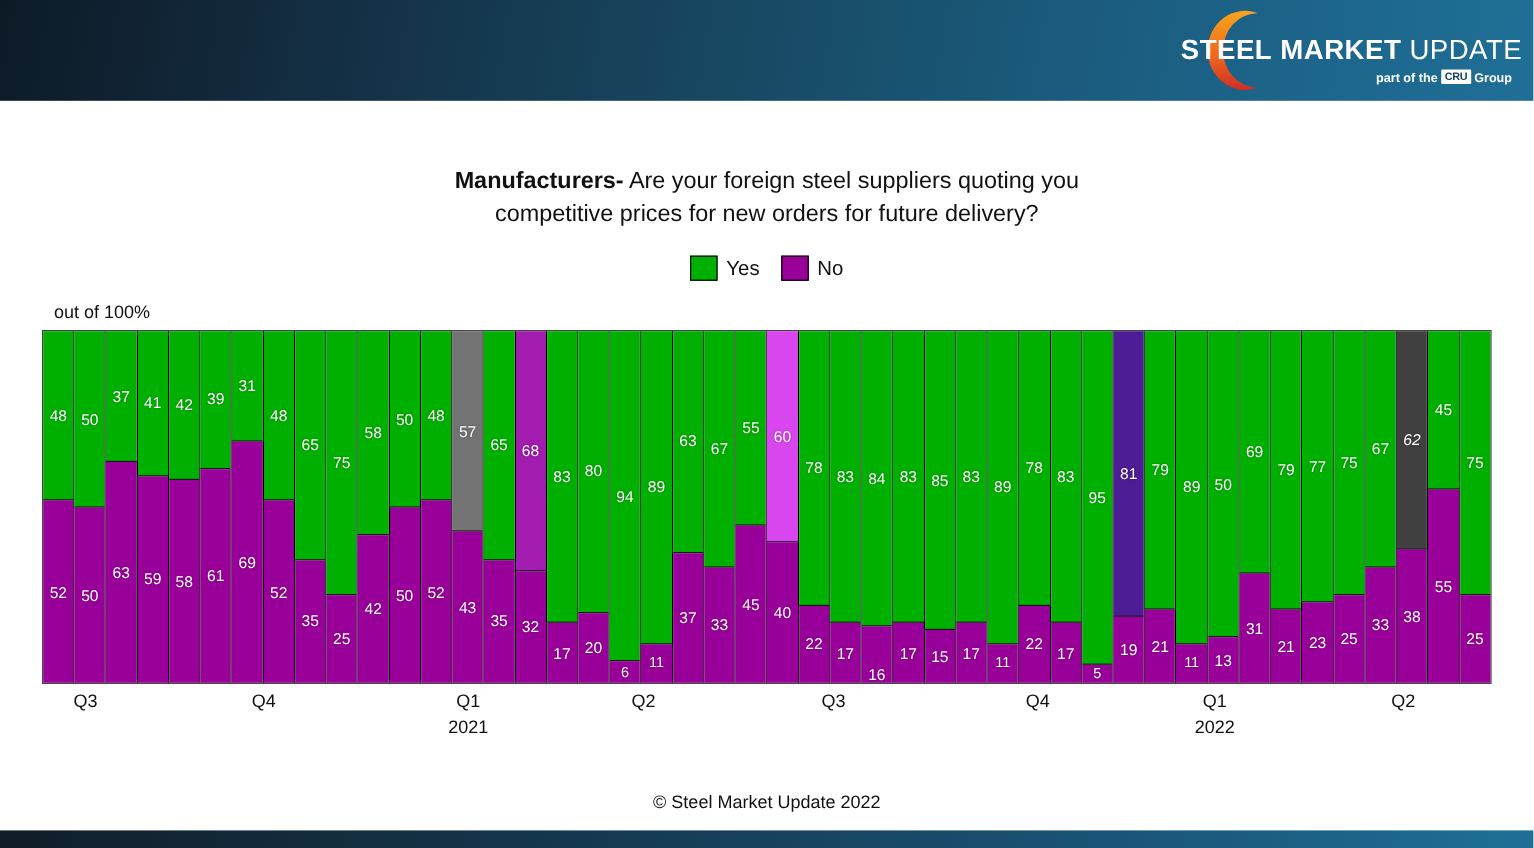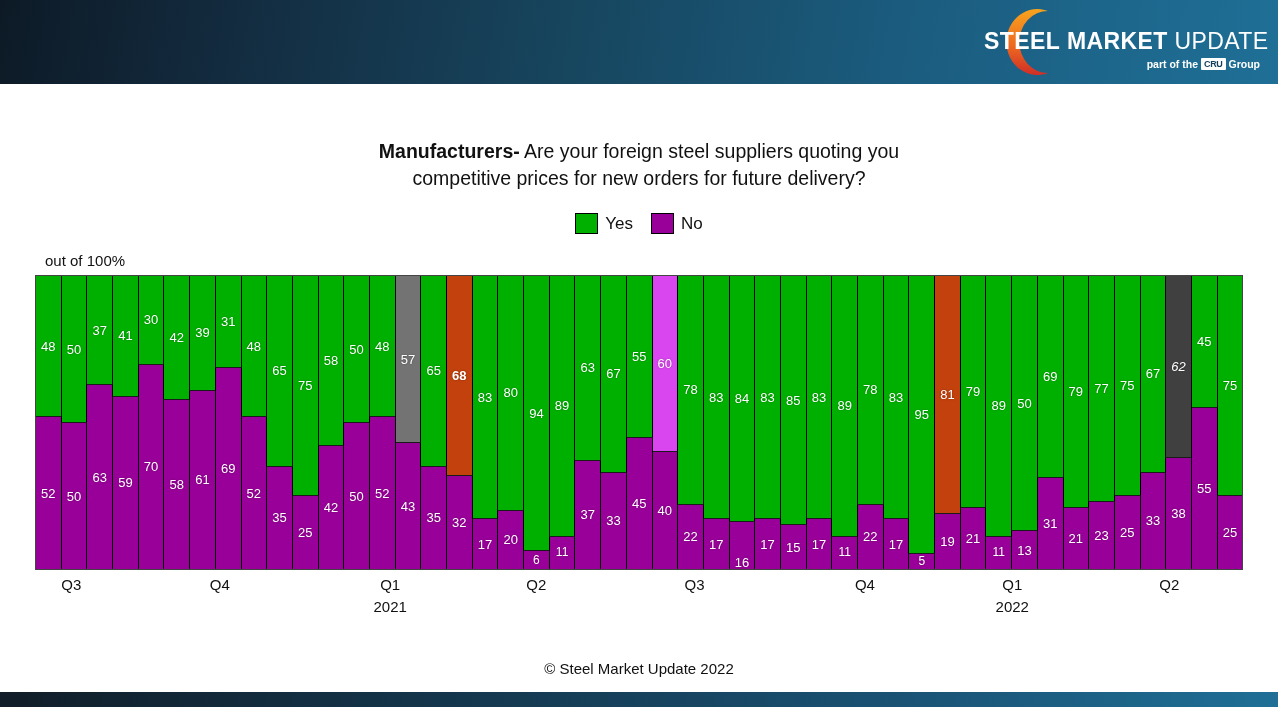--- a/index.html
+++ b/index.html
@@ -255,28 +255,20 @@
       </div>
       <div class="bar-col">
         <div class="seg seg-yes" style="flex: 41 0 0px; background: rgb(0, 176, 0);">
           <span class="seg-lbl">41</span>
         </div>
         <div class="seg seg-no" style="flex: 59 0 0px; background: rgb(153, 0, 153);">
           <span class="seg-lbl">59</span>
         </div>
       </div>
       <div class="bar-col">
-        <div class="seg seg-yes" style="flex: 30 0 0px; background: rgb(0, 176, 0);">
-          <span class="seg-lbl">30</span>
-        </div>
-        <div class="seg seg-no" style="flex: 70 0 0px; background: rgb(153, 0, 153);">
-          <span class="seg-lbl">70</span>
-        </div>
-      </div>
-      <div class="bar-col">
         <div class="seg seg-yes" style="flex: 42 0 0px; background: rgb(0, 176, 0);">
           <span class="seg-lbl">42</span>
         </div>
         <div class="seg seg-no" style="flex: 58 0 0px; background: rgb(153, 0, 153);">
           <span class="seg-lbl">58</span>
         </div>
       </div>
       <div class="bar-col">
         <div class="seg seg-yes" style="flex: 39 0 0px; background: rgb(0, 176, 0);">
           <span class="seg-lbl">39</span>
@@ -351,21 +343,21 @@
       </div>
       <div class="bar-col">
         <div class="seg seg-yes" style="flex: 65 0 0px; background: rgb(0, 176, 0);">
           <span class="seg-lbl">65</span>
         </div>
         <div class="seg seg-no" style="flex: 35 0 0px; background: rgb(153, 0, 153);">
           <span class="seg-lbl">35</span>
         </div>
       </div>
       <div class="bar-col">
-        <div class="seg seg-yes" style="flex: 68 0 0px; background: #c2410c; font-weight: bold;">
+        <div class="seg seg-yes" style="flex: 68 0 0px; background: #a21caf;">
           <span class="seg-lbl">68</span>
         </div>
         <div class="seg seg-no" style="flex: 32 0 0px; background: rgb(153, 0, 153);">
           <span class="seg-lbl">32</span>
         </div>
       </div>
       <div class="bar-col">
         <div class="seg seg-yes" style="flex: 83 0 0px; background: rgb(0, 176, 0);">
           <span class="seg-lbl">83</span>
         </div>
@@ -503,21 +495,21 @@
       </div>
       <div class="bar-col">
         <div class="seg seg-yes" style="flex: 95 0 0px; background: rgb(0, 176, 0);">
           <span class="seg-lbl">95</span>
         </div>
         <div class="seg seg-no" style="flex: 5 0 0px; background: rgb(153, 0, 153);">
           <span class="seg-lbl tiny">5</span>
         </div>
       </div>
       <div class="bar-col">
-        <div class="seg seg-yes" style="flex: 81 0 0px; background: #c2410c; text-align: right;">
+        <div class="seg seg-yes" style="flex: 81 0 0px; background: #4c1d95; text-align: right;">
           <span class="seg-lbl">81</span>
         </div>
         <div class="seg seg-no" style="flex: 19 0 0px; background: rgb(153, 0, 153);">
           <span class="seg-lbl">19</span>
         </div>
       </div>
       <div class="bar-col">
         <div class="seg seg-yes" style="flex: 79 0 0px; background: rgb(0, 176, 0);">
           <span class="seg-lbl">79</span>
         </div>

